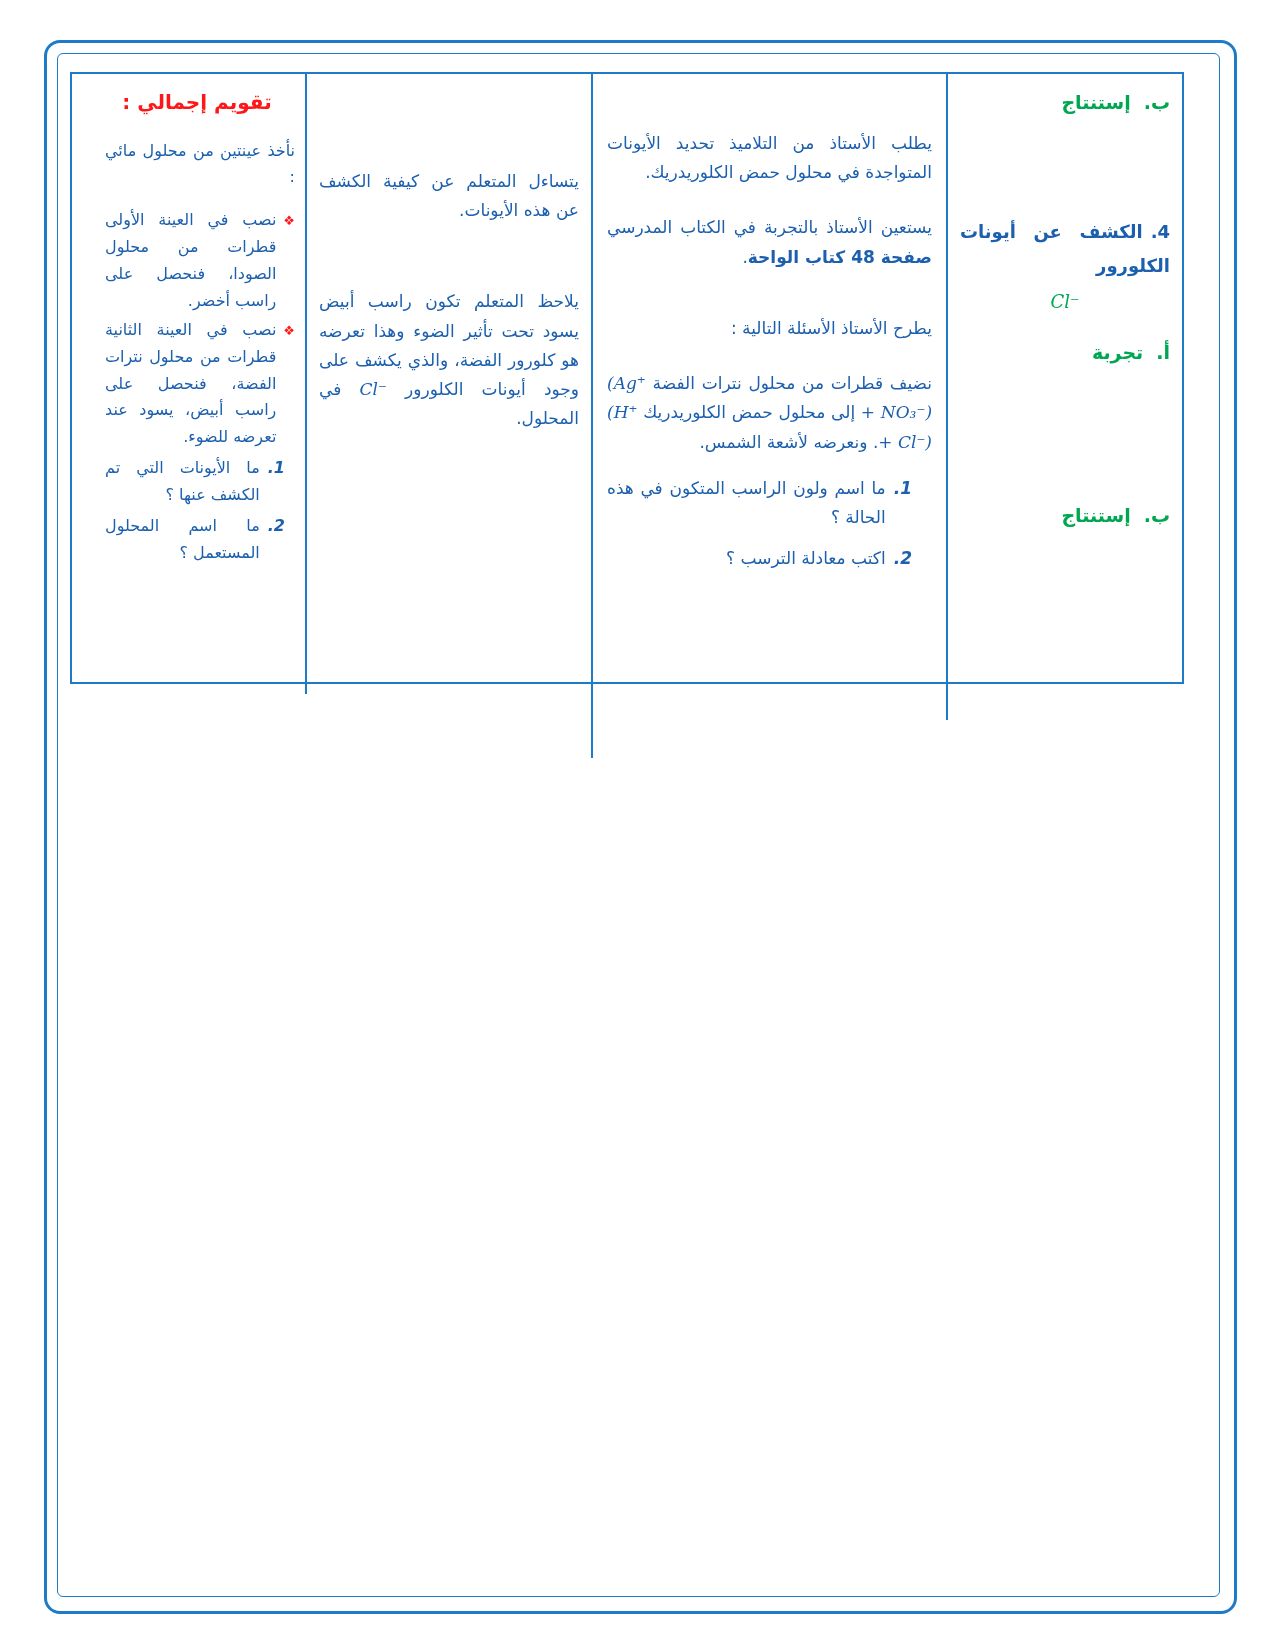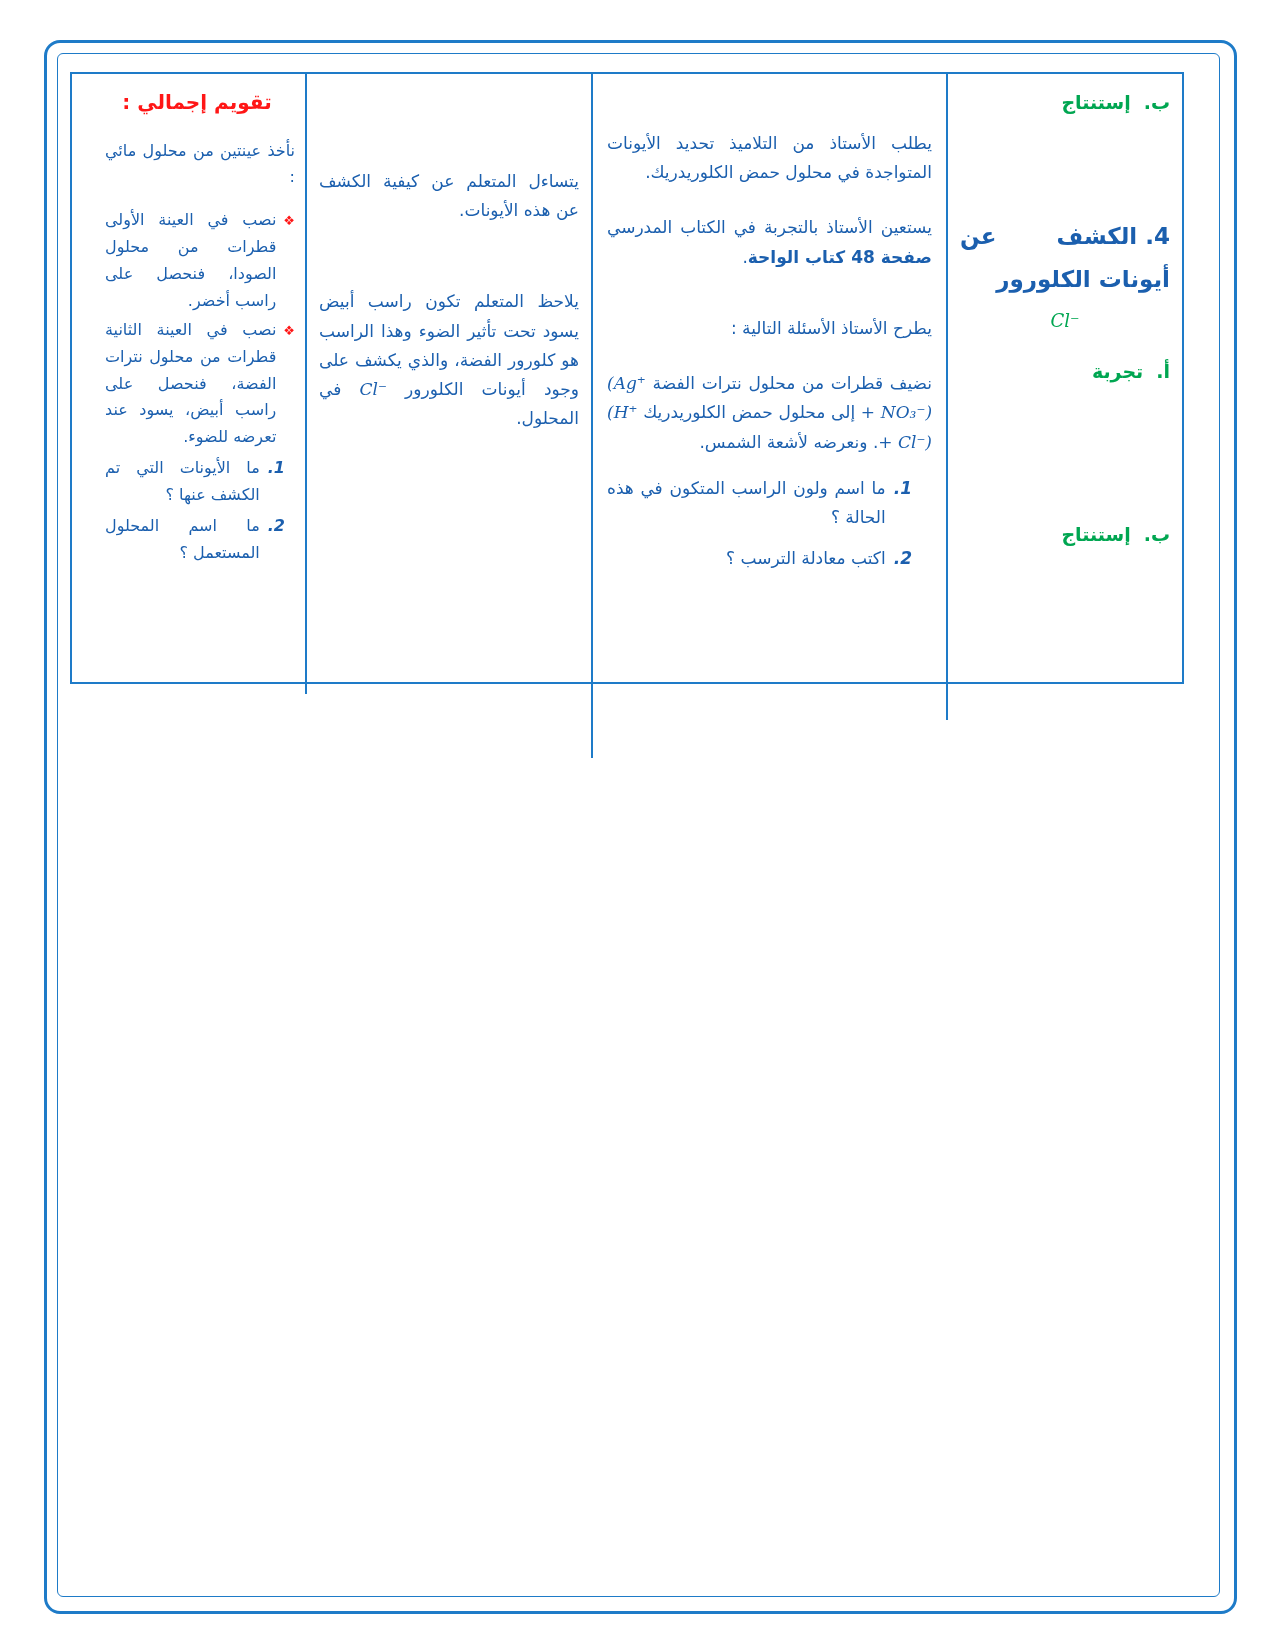--- a/index.html
+++ b/index.html
@@ -30,21 +30,21 @@
 
   .col-outline{width:210px;padding:12px 12px 0;}
   .col-objective{width:125px;padding:148px 8px 0;text-align:center;line-height:2.05;font-size:17px;}
   .col-teacher{width:325px;padding:38px 14px 0;font-size:17px;}
   .col-learner{width:260px;padding:76px 12px 0;font-size:17px;}
   .col-assessment{width:190px;padding:12px 10px 0;font-size:16px;line-height:1.68;}
 
   .para{text-align:justify;}
   .heading{font-weight:bold;color:var(--green);font-size:19px;}
   .h-num{margin-inline-end:13px;}
-  .sec4{color:var(--blue);font-weight:bold;font-size:23px;text-align:justify;
+  .sec4{color:var(--blue);font-weight:bold;font-size:18px;text-align:justify;
     line-height:1.9;margin-top:96px;}
   .sec4 .h-num{margin-inline-end:8px;}
   .formula{font-family:"DejaVu Serif",serif;font-style:italic;font-weight:normal;
     direction:ltr;unicode-bidi:isolate;}
   .f-green{color:var(--green);}
   .formula-line{text-align:center;margin-top:4px;font-size:18px;}
   .mt-exp{margin-top:18px;}
   .mt-conc2{margin-top:130px;}
 
   .mt-p{margin-top:26px;}
@@ -109,21 +109,21 @@
       </div>
       <div class="qitem">
         <span class="qnum">2.</span>
         <span class="qtext">اكتب معادلة الترسب ؟</span>
       </div>
     </div>
 
     <div class="cell col-learner">
       <p class="para">يتساءل المتعلم عن كيفية الكشف عن هذه الأيونات.</p>
       <p class="para mt-learn3">
-        <span>يلاحظ المتعلم تكون راسب أبيض يسود تحت تأثير الضوء وهذا الراسب هو كلورور الفضة، والذي يكشف على وجود أيونات الكلورور</span>
+        <span>يلاحظ المتعلم تكون راسب أبيض يسود تحت تأثير الضوء وهذا تعرضه هو كلورور الفضة، والذي يكشف على وجود أيونات الكلورور</span>
         <span class="formula" dir="ltr">Cl⁻</span>
         <span>في المحلول.</span>
       </p>
     </div>
 
     <div class="cell col-assessment">
       <div class="assess-title">تقويم إجمالي :</div>
       <p class="assess-intro">نأخذ عينتين من محلول مائي :</p>
       <div class="bullet">
         <span class="bullet-glyph">❖</span>

